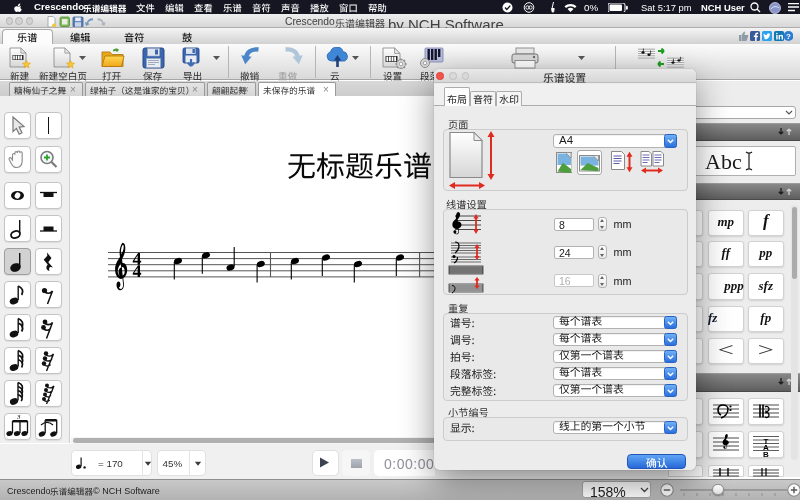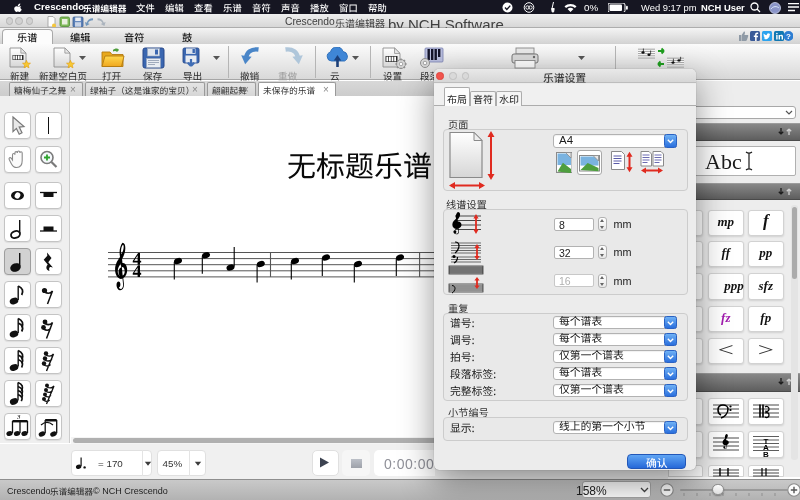--- a/index.html
+++ b/index.html
@@ -68,21 +68,21 @@
   </svg>
 <svg class="abs" style="left:563px;top:2px" width="15" height="11" viewBox="0 0 15 11">
     <path d="M1.5 4.2a9 9 0 0 1 12 0l-1.5 1.7a6.7 6.7 0 0 0-9 0zM4.5 7a4.6 4.6 0 0 1 6 0L7.5 10z" fill="#fff"></path>
   </svg>
 <div class="abs" style="left:584px;top:1.5px;font-size:9.8px;color:#fff">0%</div>
 <svg class="abs" style="left:608px;top:2.5px" width="20" height="9.5">
     <rect x="0" y="0" width="17" height="9.5" rx="2" stroke="#fff" stroke-width="1" fill="none"></rect>
     <rect x="1.5" y="1.5" width="12.5" height="6.5" rx="1" fill="#fff"></rect>
     <rect x="18" y="2.8" width="1.8" height="4" rx="1" fill="#fff"></rect>
   </svg>
-<div class="abs" style="left:641px;top:1.7px;font-size:9.4px;color:#fff">Wed 9:17 pm</div>
+<div class="abs" style="left:641px;top:1.7px;font-size:9.4px;color:#fff">Sat 5:17 pm</div>
 <div class="abs" style="left:701px;top:1.7px;font-size:9.4px;font-weight:bold;color:#fff">NCH User</div>
 <svg class="abs" style="left:750px;top:2px" width="11" height="11">
     <circle cx="4.5" cy="4.5" r="3.5" stroke="#fff" stroke-width="1.3" fill="none"></circle>
     <path d="M7 7l3 3" stroke="#fff" stroke-width="1.3"></path>
   </svg>
 <svg class="abs" style="left:769px;top:2px" width="12" height="12">
     <circle cx="6" cy="6" r="5.5" fill="#8a94c8"></circle>
     <circle cx="6" cy="6" r="5.5" fill="none" stroke="#cfd6ee" stroke-width=".8"></circle>
     <path d="M2 7c2-3 6-3 8-1" stroke="#d8e4f8" stroke-width="1" fill="none"></path>
   </svg>
@@ -569,21 +569,21 @@
 <div class="abs" style="left:708px;top:245.16px;width:35.5px;text-align:center;font-family:'Liberation Serif';font-style:italic;font-weight:bold;font-size:13px;color:#111">ff</div>
 <div class="abs" style="left:748px;top:241px;width:35.5px;height:26px;background:#fff;border:1px solid #d2d2d2;border-radius:3px;box-shadow:0 1px 2px rgba(0,0,0,.12)"></div>
 <div class="abs" style="left:748px;top:245.16px;width:35.5px;text-align:center;font-family:'Liberation Serif';font-style:italic;font-weight:bold;font-size:13px;color:#111">pp</div>
 <div class="abs" style="left:668px;top:273px;width:35px;height:27px;background:#fff;border:1px solid #d2d2d2;border-radius:3px;box-shadow:0 1px 2px rgba(0,0,0,.12)"></div>
 <div class="abs" style="left:708px;top:273px;width:35.5px;height:27px;background:#fff;border:1px solid #d2d2d2;border-radius:3px;box-shadow:0 1px 2px rgba(0,0,0,.12)"></div>
 <div class="abs" style="left:708px;top:277.66px;width:52px;text-align:center;font-family:'Liberation Serif';font-style:italic;font-weight:bold;font-size:13px;color:#111">ppp</div>
 <div class="abs" style="left:748px;top:273px;width:35.5px;height:27px;background:#fff;border:1px solid #d2d2d2;border-radius:3px;box-shadow:0 1px 2px rgba(0,0,0,.12)"></div>
 <div class="abs" style="left:748px;top:277.66px;width:35.5px;text-align:center;font-family:'Liberation Serif';font-style:italic;font-weight:bold;font-size:13px;color:#111">sfz</div>
 <div class="abs" style="left:668px;top:306px;width:35px;height:26px;background:#fff;border:1px solid #d2d2d2;border-radius:3px;box-shadow:0 1px 2px rgba(0,0,0,.12)"></div>
 <div class="abs" style="left:708px;top:306px;width:35.5px;height:26px;background:#fff;border:1px solid #d2d2d2;border-radius:3px;box-shadow:0 1px 2px rgba(0,0,0,.12)"></div>
-<div class="abs" style="left:708px;top:310.16px;width:35.5px;text-align:center;font-family:'Liberation Serif';font-style:italic;font-weight:bold;font-size:13px;color:#a21caf">fz</div>
+<div class="abs" style="left:708px;top:310.16px;width:35.5px;text-align:left;font-family:'Liberation Serif';font-style:italic;font-weight:bold;font-size:13px;color:#0f172a">fz</div>
 <div class="abs" style="left:748px;top:306px;width:35.5px;height:26px;background:#fff;border:1px solid #d2d2d2;border-radius:3px;box-shadow:0 1px 2px rgba(0,0,0,.12)"></div>
 <div class="abs" style="left:748px;top:310.16px;width:35.5px;text-align:center;font-family:'Liberation Serif';font-style:italic;font-weight:bold;font-size:13px;color:#111">fp</div>
 <div class="abs" style="left:668px;top:338px;width:35px;height:26px;background:#fff;border:1px solid #d2d2d2;border-radius:3px;box-shadow:0 1px 2px rgba(0,0,0,.12)"></div>
 <div class="abs" style="left:708px;top:338px;width:35.5px;height:26px;background:#fff;border:1px solid #d2d2d2;border-radius:3px;box-shadow:0 1px 2px rgba(0,0,0,.12)"></div>
 <div class="abs" style="left:708px;top:339px;width:35.5px;text-align:center;font-family:'Liberation Serif';font-size:19px;color:#333;transform:scaleX(1.5)">&lt;</div>
 <div class="abs" style="left:748px;top:338px;width:35.5px;height:26px;background:#fff;border:1px solid #d2d2d2;border-radius:3px;box-shadow:0 1px 2px rgba(0,0,0,.12)"></div>
 <div class="abs" style="left:748px;top:339px;width:35.5px;text-align:center;font-family:'Liberation Serif';font-size:19px;color:#333;transform:scaleX(1.5)">&gt;</div>
 <div class="abs" style="left:668px;top:373px;width:132px;height:19px;background:linear-gradient(#888888,#5e5e5e);border-top:1px solid #9c9c9c;border-bottom:1px solid #4a4a4a"></div>
 <svg class="abs" style="left:778px;top:378px" width="16" height="9">
     <path d="M3 0v6m0 0l-2.2-2.2M3 6l2.2-2.2" stroke="#1c1c1c" stroke-width="1.3" fill="none"></path>
@@ -659,23 +659,23 @@
 <div class="abs" style="left:384px;top:455.5px;font-size:14px;color:#8f9098;letter-spacing:0.5px">0:00:00.0</div>
 <div class="abs" style="left:0;top:479px;width:800px;height:21px;background:linear-gradient(#c9c9c9,#b2b2b2);border-top:1px solid #8e8e8e"></div>
 <div class="abs" style="left:7px;top:485.5px;font-size:9px;color:#222">Crescendo</div>
 <div style="position:absolute;left:49.5px;top:486.3px;line-height:0"><svg width="43.0" height="11.4" viewBox="0 0 43.0 11.4" style="overflow:visible">
       <path transform="translate(0.00,8.77) scale(0.008600,-0.008600)" d="M482 641H558V18Q558 -18 548 -36Q539 -55 515 -64Q491 -73 450 -76Q409 -78 345 -78Q342 -62 334 -40Q327 -19 318 -3Q350 -4 378 -4Q407 -4 428 -4Q449 -4 458 -4Q471 -3 476 2Q482 6 482 18ZM832 829 875 763Q810 746 728 734Q645 723 552 715Q460 707 368 702Q275 698 189 697Q188 711 182 731Q177 751 171 764Q256 767 348 772Q440 776 529 784Q618 792 696 803Q774 814 832 829ZM236 278 309 254Q281 206 246 156Q210 107 172 62Q135 18 100 -17Q94 -10 82 -1Q71 8 59 17Q47 26 38 32Q74 63 110 104Q147 144 180 189Q212 234 236 278ZM692 247 757 277Q793 238 832 192Q872 145 906 100Q940 56 960 22L891 -14Q871 21 838 66Q805 112 767 160Q729 207 692 247ZM129 351Q127 359 122 372Q118 386 113 400Q108 413 104 422Q114 426 121 442Q128 459 135 486Q139 503 147 546Q155 590 162 648Q170 706 171 764L248 747Q246 687 237 624Q228 562 216 504Q203 445 190 398V397Q190 397 180 392Q171 388 159 380Q147 373 138 365Q129 357 129 351ZM129 351V413L181 440H925L924 364H247Q214 364 189 362Q164 361 149 358Q134 355 129 351Z" fill="#222"></path>
       <path transform="translate(8.60,8.77) scale(0.008600,-0.008600)" d="M90 769 141 813Q166 790 194 762Q221 734 245 707Q269 680 284 658L229 608Q215 630 192 658Q169 686 142 715Q115 744 90 769ZM172 -58 159 11 179 42 343 155Q347 140 354 121Q362 102 368 91Q309 49 273 23Q237 -3 216 -18Q196 -34 186 -42Q177 -51 172 -58ZM43 526H220V455H43ZM431 815 486 842Q508 817 530 786Q553 754 563 730L505 698Q495 722 474 755Q453 788 431 815ZM756 843 821 818Q799 780 774 742Q750 704 730 675L680 697Q693 717 708 743Q722 769 734 796Q747 822 756 843ZM334 714H925V650H334ZM505 676H572V424H505ZM678 678H746V425H678ZM297 448H961V385H297ZM334 603 384 631Q409 603 434 569Q458 535 469 509L416 477Q405 503 382 538Q359 574 334 603ZM859 629 918 602Q897 568 872 534Q848 499 828 473L779 498Q793 515 808 538Q823 562 836 586Q850 610 859 629ZM399 322H866V-76H796V261H466V-79H399ZM428 181H830V124H428ZM429 34H830V-23H429ZM172 -58Q168 -49 162 -37Q157 -25 150 -13Q142 -1 135 5Q149 14 166 34Q182 54 182 86V526H252V22Q252 22 240 14Q228 5 212 -8Q196 -20 184 -34Q172 -47 172 -58Z" fill="#222"></path>
       <path transform="translate(17.20,8.77) scale(0.008600,-0.008600)" d="M68 182Q66 189 62 202Q58 214 54 227Q49 240 45 249Q61 252 78 270Q94 288 116 316Q127 330 148 362Q170 393 198 436Q225 480 252 530Q280 581 303 632L364 597Q329 529 288 461Q248 393 204 332Q161 271 117 221V219Q117 219 110 216Q102 212 92 206Q82 201 75 194Q68 188 68 182ZM68 182 63 242 97 267 334 317Q333 302 335 284Q337 267 339 255Q256 236 206 224Q155 211 128 204Q101 196 88 191Q75 186 68 182ZM61 423Q59 430 55 443Q51 456 46 469Q42 482 38 491Q51 495 64 512Q76 528 91 554Q99 567 114 596Q129 624 148 664Q166 704 184 750Q201 795 215 840L287 815Q263 751 234 688Q204 624 171 566Q138 509 105 463V461Q105 461 98 458Q92 454 83 448Q74 441 68 435Q61 429 61 423ZM61 423 59 479 95 501 268 519Q265 505 264 487Q262 469 262 457Q203 450 166 444Q130 439 109 436Q88 432 78 429Q67 426 61 423ZM40 54Q96 73 173 102Q250 132 332 163L346 103Q271 71 196 40Q120 10 58 -15ZM624 377H675V-47H624ZM746 378H797V-46H746ZM871 413H930V-7Q930 -28 926 -41Q922 -54 908 -62Q895 -69 876 -71Q858 -73 831 -73Q830 -60 825 -44Q820 -28 814 -16Q831 -17 844 -17Q856 -17 861 -17Q871 -16 871 -7ZM414 732H483V515Q483 454 479 380Q475 306 464 228Q452 150 430 75Q408 0 372 -63Q366 -57 355 -48Q344 -40 333 -32Q322 -24 314 -21Q348 39 368 108Q389 178 398 250Q408 321 411 390Q414 458 414 515ZM450 732H920V498H450V561H850V668H450ZM481 412H903V350H541V-72H481ZM512 202H898V143H512ZM605 826 675 846Q693 818 708 784Q724 749 732 723L658 698Q652 724 636 760Q621 796 605 826Z" fill="#222"></path>
       <path transform="translate(25.80,8.77) scale(0.008600,-0.008600)" d="M47 722H412V650H47ZM244 568H313V-76H244ZM40 167Q88 174 150 185Q213 196 282 208Q352 221 423 234L427 169Q329 148 231 128Q133 109 56 94ZM81 332Q79 339 75 352Q71 364 66 376Q62 389 58 398Q71 401 82 424Q93 446 105 479Q111 495 123 532Q135 569 148 620Q162 670 175 727Q188 784 196 840L269 825Q254 745 232 664Q210 583 184 508Q158 434 131 374V372Q131 372 124 368Q116 364 106 358Q96 351 88 344Q81 337 81 332ZM81 332V394L121 414H405V346H153Q128 346 108 342Q87 338 81 332ZM815 517H885V-80H815ZM551 751V650H819V751ZM482 808H892V594H482ZM423 535H953V472H423ZM523 386H835V329H523ZM523 242H838V185H523ZM491 519H560V61L491 53ZM400 76Q468 80 559 86Q650 92 754 100Q857 107 960 115L959 52Q861 44 762 36Q662 28 572 21Q482 14 412 8Z" fill="#222"></path>
       <path transform="translate(34.40,8.77) scale(0.008600,-0.008600)" d="M196 730V589H366V730ZM128 795H437V524H128ZM622 730V589H802V730ZM553 795H875V524H553ZM52 420H949V353H52ZM162 15H405V-51H162ZM586 15H839V-51H586ZM624 404Q659 361 714 322Q770 283 837 254Q904 225 972 208Q964 201 954 190Q945 179 937 168Q929 157 924 148Q854 168 786 203Q718 238 660 282Q601 327 561 378ZM128 229H437V-74H365V163H198V-80H128ZM555 229H875V-74H802V163H624V-80H555ZM435 532 511 518Q475 445 416 375Q357 305 272 245Q186 185 72 141Q68 150 61 160Q54 171 46 181Q38 191 30 198Q139 238 220 292Q300 347 354 409Q408 471 435 532ZM614 484 653 524Q691 511 734 490Q776 468 801 449L760 405Q737 425 694 448Q652 470 614 484Z" fill="#222"></path>
     </svg></div>
-<div class="abs" style="left:93px;top:485.5px;font-size:9px;color:#222">© NCH Crescendo</div>
+<div class="abs" style="left:93px;top:485.5px;font-size:9px;color:#222">© NCH Software</div>
 <div class="abs" style="left:582px;top:481px;width:69px;height:16.5px;background:#fdfdfd;border:1px solid #a5a5a5;border-radius:3px"></div>
-<div class="abs" style="left:576px;top:484px;font-size:12px;color:#222">158%</div>
+<div class="abs" style="left:590px;top:484px;font-size:14px;color:#222">158%</div>
 <svg class="abs" style="left:640px;top:487px" width="9" height="6">
     <path d="M1 1l3.5 3.5L8 1" stroke="#444" stroke-width="1.3" fill="none"></path>
   </svg>
 <svg class="abs" style="left:660px;top:482.5px" width="14" height="14">
     <circle cx="7" cy="7" r="6.2" fill="#fbfbfb" stroke="#8a8a8a" stroke-width="1.1"></circle>
     <path d="M3.8 7h6.4" stroke="#555" stroke-width="1.4"></path>
   </svg>
 <div class="abs" style="left:680px;top:488.5px;width:108px;height:2.5px;background:#9a9a9a;border-radius:2px"></div>
 <svg class="abs" style="left:680px;top:493px" width="108" height="4">
     <path d="M4 0v3" stroke="#8f8f8f" stroke-width="1"></path>
@@ -806,21 +806,21 @@
     <path d="M4 1L1.4 4.6h5.2zM4 13l-2.6-3.6h5.2z" fill="#e02b20"></path>
   </svg>
 <div class="abs" style="left:553.5px;top:217.5px;width:40px;height:13px;background:#fff;border:1px solid #b2b2b2;border-radius:2px"></div>
 <div class="abs" style="left:559px;top:218.5px;font-size:10.5px;color:#1c1c1c">8</div>
 <div class="abs" style="left:597.5px;top:217.0px;width:9px;height:14px;background:linear-gradient(#fff,#e8e8e8);border:1px solid #b2b2b2;border-radius:3px"></div>
 <svg class="abs" style="left:599px;top:219.0px" width="6" height="10">
     <path d="M3 0L1 3h4zM3 10L1 7h4z" fill="#666"></path>
   </svg>
 <div class="abs" style="left:613.5px;top:218.0px;font-size:10.8px;color:#1c1c1c">mm</div>
 <div class="abs" style="left:553.5px;top:245.5px;width:40px;height:13px;background:#fff;border:1px solid #b2b2b2;border-radius:2px"></div>
-<div class="abs" style="left:559px;top:246.5px;font-size:10.5px;color:#1c1c1c">32</div>
+<div class="abs" style="left:559px;top:246.5px;font-size:10.5px;color:#1c1c1c">24</div>
 <div class="abs" style="left:597.5px;top:245.0px;width:9px;height:14px;background:linear-gradient(#fff,#e8e8e8);border:1px solid #b2b2b2;border-radius:3px"></div>
 <svg class="abs" style="left:599px;top:247.0px" width="6" height="10">
     <path d="M3 0L1 3h4zM3 10L1 7h4z" fill="#666"></path>
   </svg>
 <div class="abs" style="left:613.5px;top:246.0px;font-size:10.8px;color:#1c1c1c">mm</div>
 <div class="abs" style="left:553.5px;top:274px;width:40px;height:13px;background:#fff;border:1px solid #c8c8c8;border-radius:2px"></div>
 <div class="abs" style="left:559px;top:275px;font-size:10.5px;color:#b0b0b0">16</div>
 <div class="abs" style="left:597.5px;top:273.5px;width:9px;height:14px;background:linear-gradient(#fff,#e8e8e8);border:1px solid #b2b2b2;border-radius:3px"></div>
 <svg class="abs" style="left:599px;top:275.5px" width="6" height="10">
     <path d="M3 0L1 3h4zM3 10L1 7h4z" fill="#666"></path>

